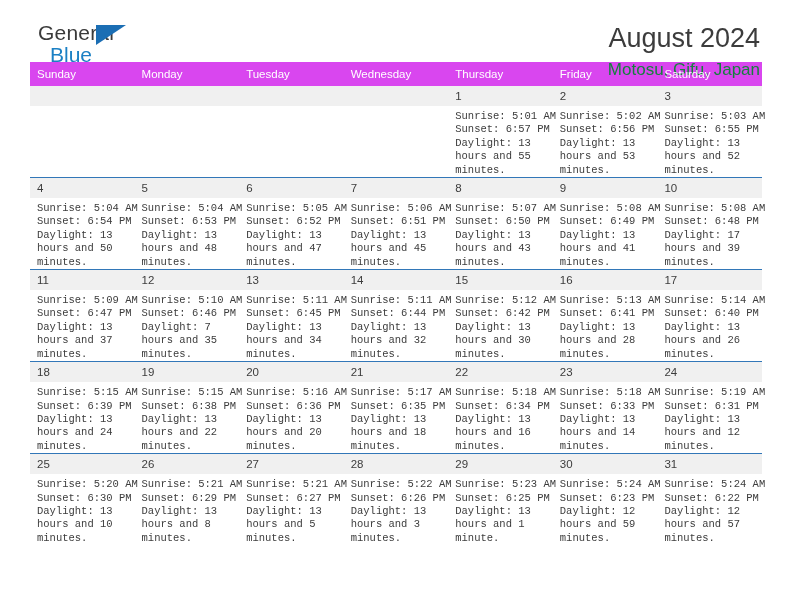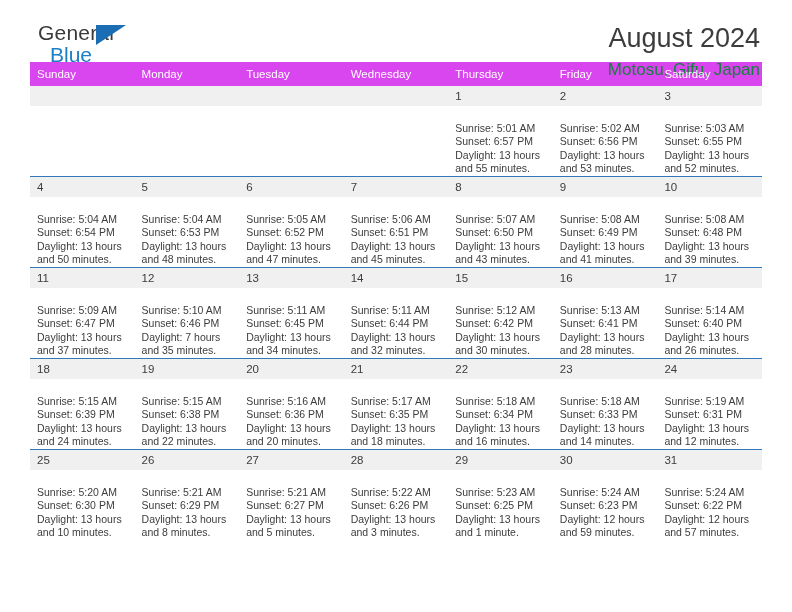--- a/index.html
+++ b/index.html
@@ -109,24 +109,25 @@
     font-size: 11.5px;
     color: #3c3c3c;
     padding: 3px 0 3px 7px;
     height: 14px;
     line-height: 14px;
   }
   .daynum.empty {
     color: transparent;
   }
   .details {
-    padding: 16px 6px 0 7px;
+    padding: 4px 6px 0 7px;
     font-size: 10.5px;
     line-height: 13.4px;
     color: #3c3c3c;
+    font-family: Liberation Mono, monospace;
   }
   .details div {
     white-space: nowrap;
   }
   .details .daylight {
     white-space: normal;
   }
   .cell-empty .daynum {
     background: #f0f0f0;
   }
@@ -246,21 +247,21 @@
               <div>Sunrise: 5:08 AM</div>
               <div>Sunset: 6:49 PM</div>
               <div class="daylight">Daylight: 13 hours and 41 minutes.</div>
             </div>
           </td>
           <td>
             <div class="daynum">10</div>
             <div class="details">
               <div>Sunrise: 5:08 AM</div>
               <div>Sunset: 6:48 PM</div>
-              <div class="daylight">Daylight: 13 hours and 39 minutes.</div>
+              <div class="daylight">Daylight: 17 hours and 39 minutes.</div>
             </div>
           </td>
         </tr>
         <tr class="week-row">
           <td>
             <div class="daynum">11</div>
             <div class="details">
               <div>Sunrise: 5:09 AM</div>
               <div>Sunset: 6:47 PM</div>
               <div class="daylight">Daylight: 13 hours and 37 minutes.</div>

